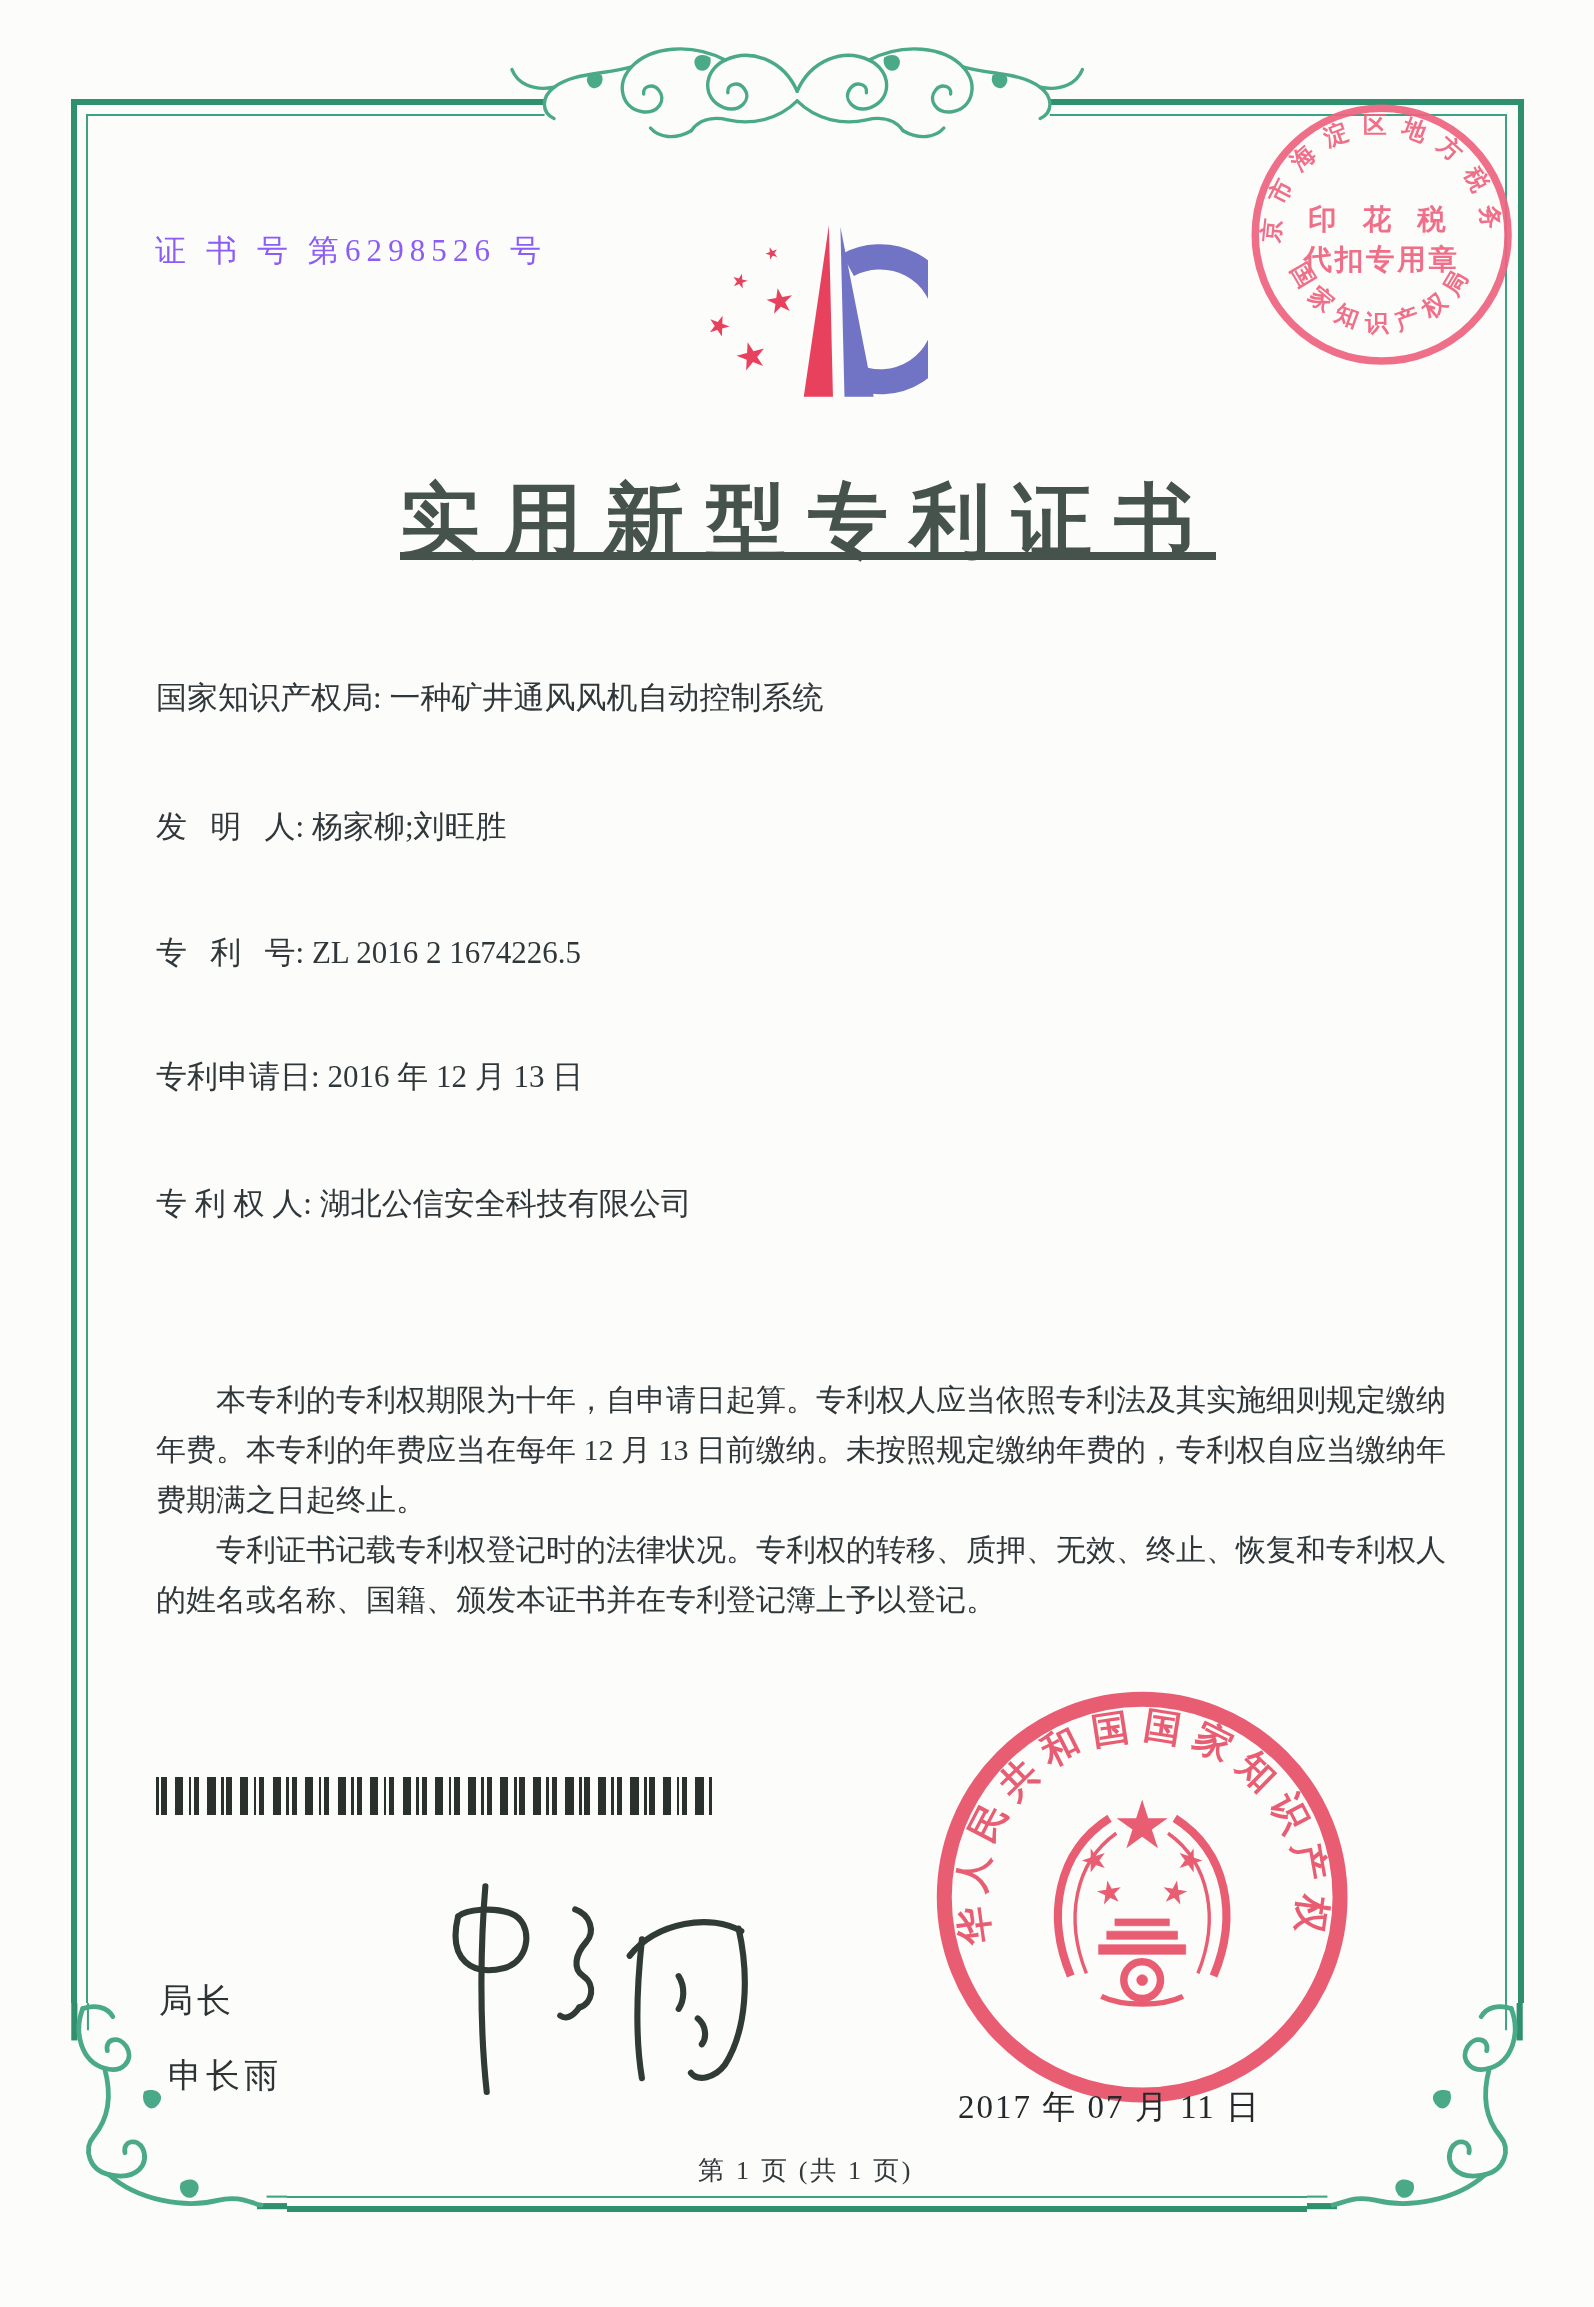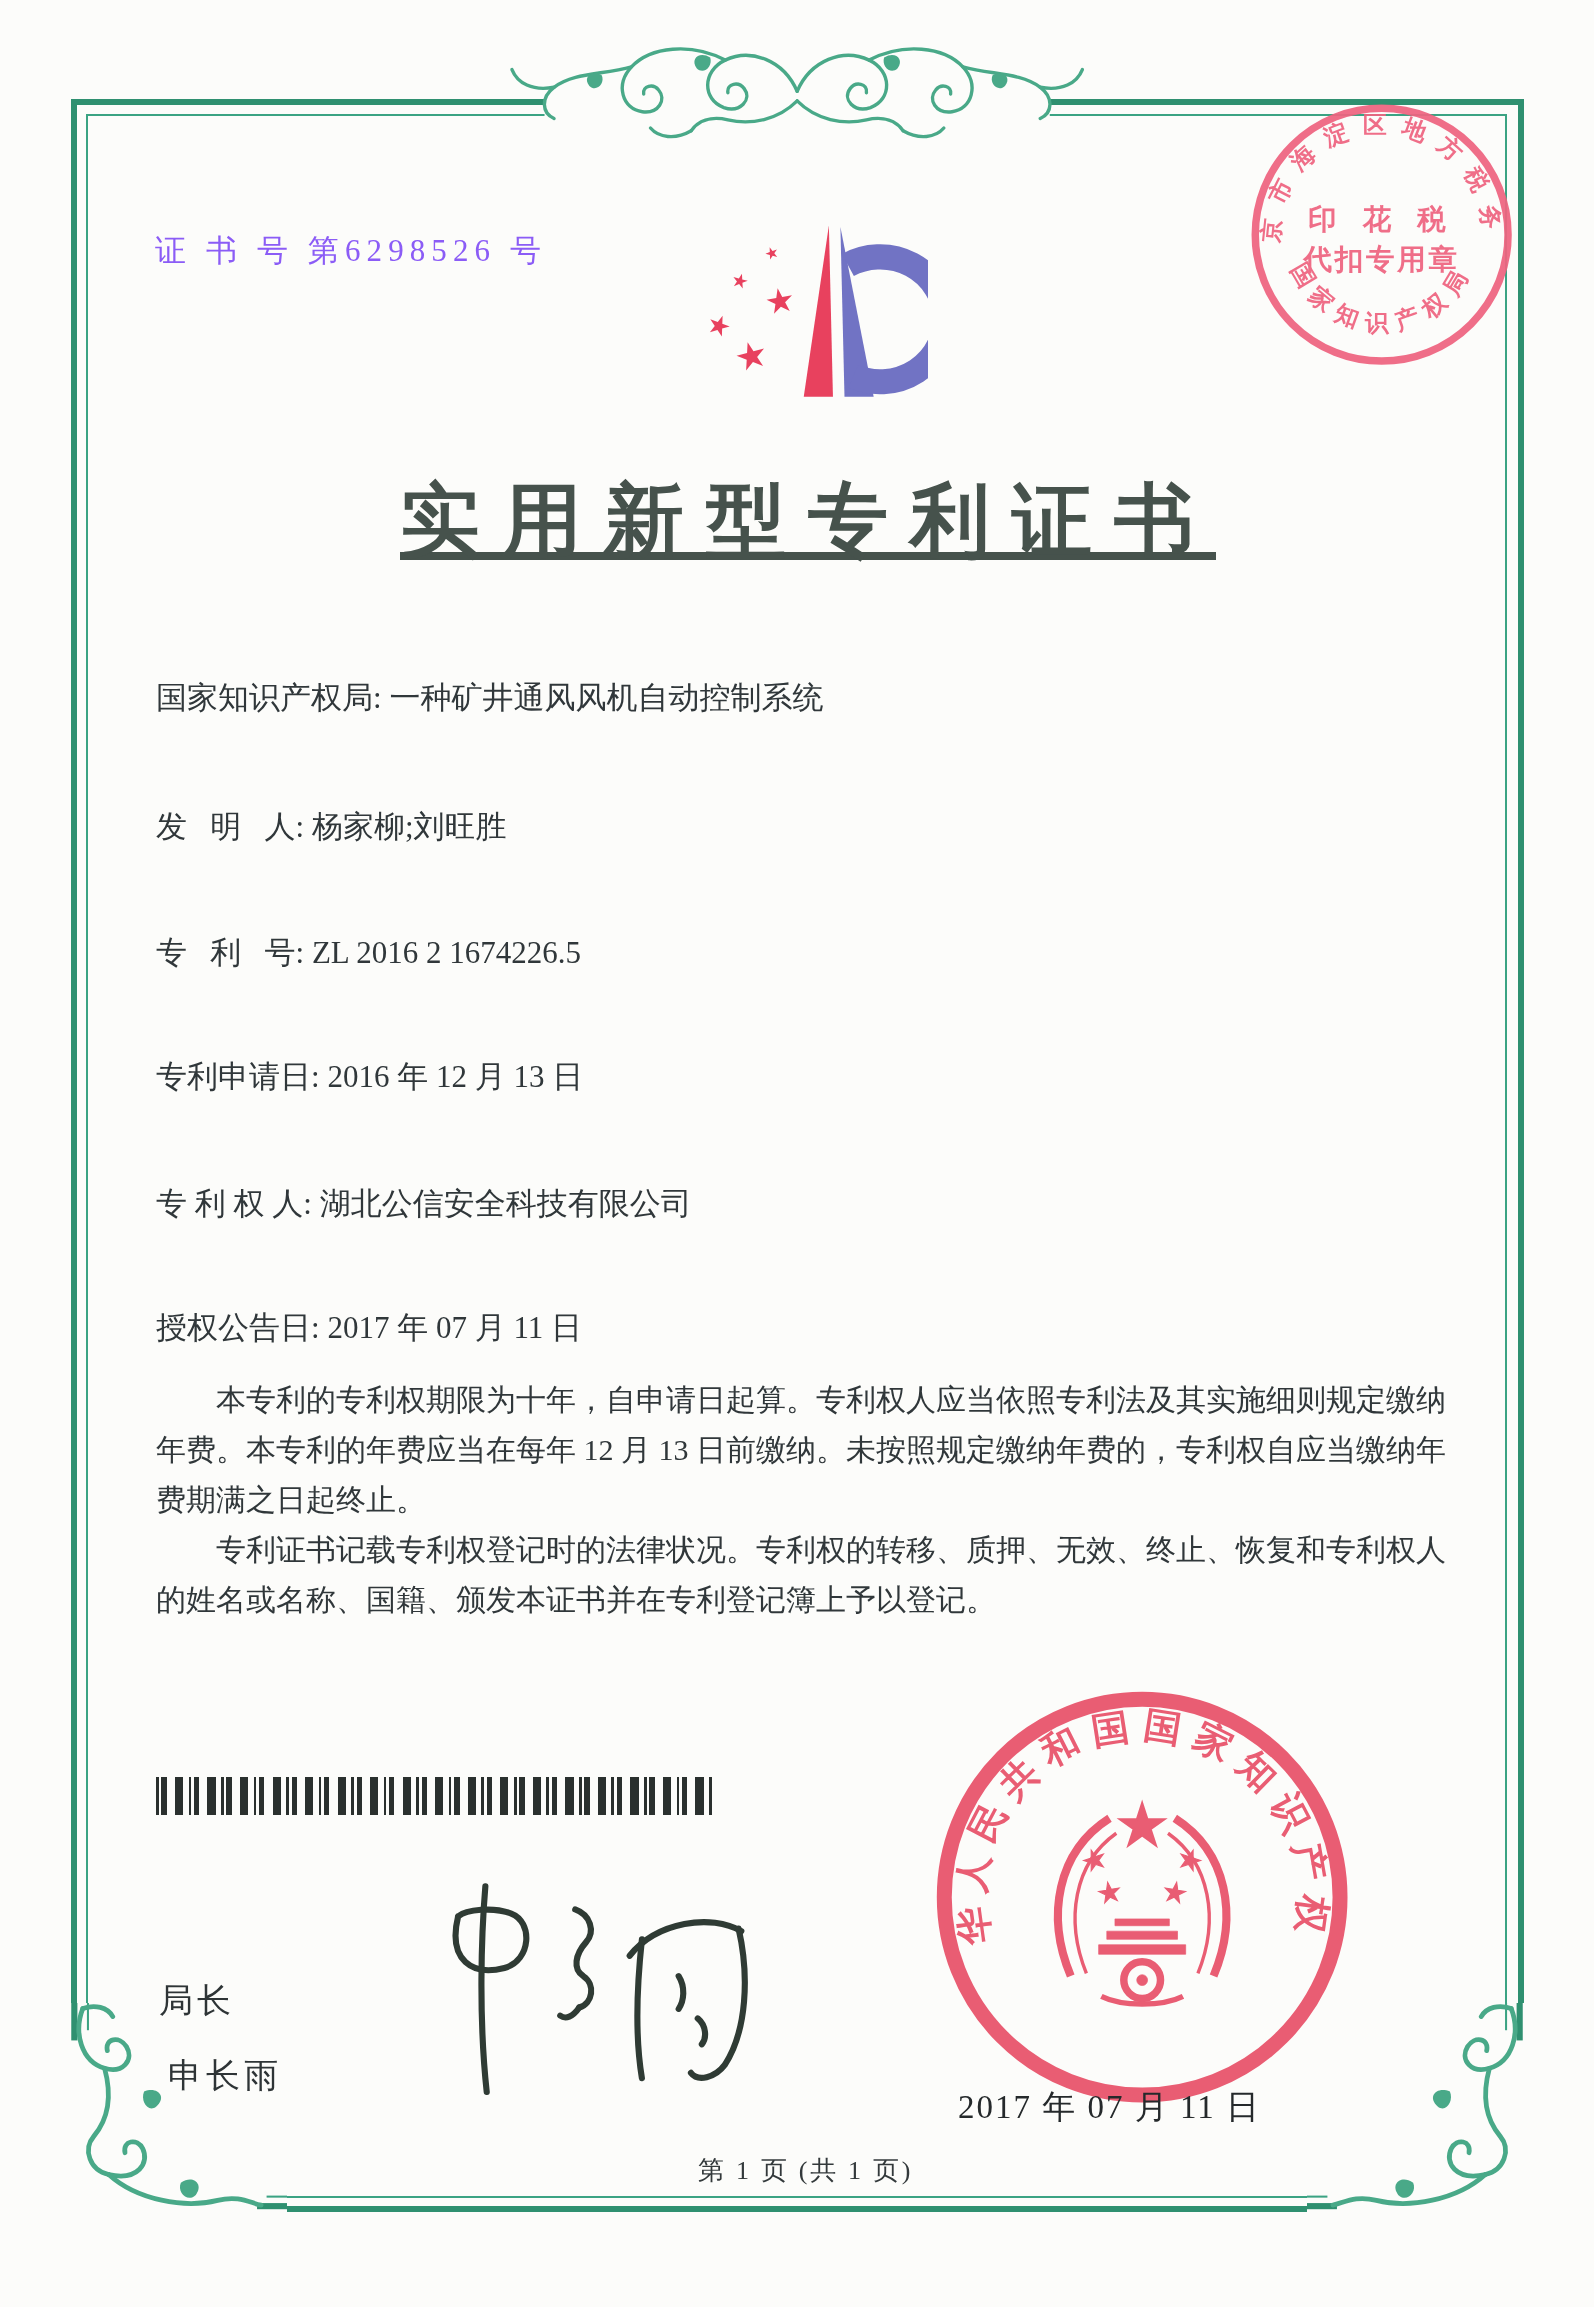--- a/index.html
+++ b/index.html
@@ -103,21 +103,20 @@
     <path d="M262,72 A96,92 0 1 1 270,236" fill="none" stroke="#7173c4" stroke-width="37"></path>
   </svg>
 
   <div class="abs title">实用新型专利证书</div>
 
   <div class="abs field f0"><span>国家知识产权局:</span> <span>一种矿井通风风机自动控制系统</span></div>
   <div class="abs field f1"><span>发   明   人:</span> <span>杨家柳;刘旺胜</span></div>
   <div class="abs field f2"><span>专   利   号:</span> <span>ZL 2016 2 1674226.5</span></div>
   <div class="abs field f3"><span>专利申请日:</span> <span>2016 年 12 月 13 日</span></div>
   <div class="abs field f4"><span>专 利 权 人:</span> <span>湖北公信安全科技有限公司</span></div>
-  <div class="abs field f5"><span>授权公告日:</span> <span>2017 年 07 月 11 日</span></div>
 
   <div class="abs paras">
     <p>本专利的专利权期限为十年，自申请日起算。专利权人应当依照专利法及其实施细则规定缴纳年费。本专利的年费应当在每年 12 月 13 日前缴纳。未按照规定缴纳年费的，专利权自应当缴纳年费期满之日起终止。</p>
     <p>专利证书记载专利权登记时的法律状况。专利权的转移、质押、无效、终止、恢复和专利权人的姓名或名称、国籍、颁发本证书并在专利登记簿上予以登记。</p>
   </div>
 
   <div class="abs barcode" id="barcode">
       <div style="width: 2.7px; margin-right: 2.7px;"></div>
       <div style="width: 5.4px; margin-right: 8.2px;"></div>
       <div style="width: 8.2px; margin-right: 5.4px;"></div>

